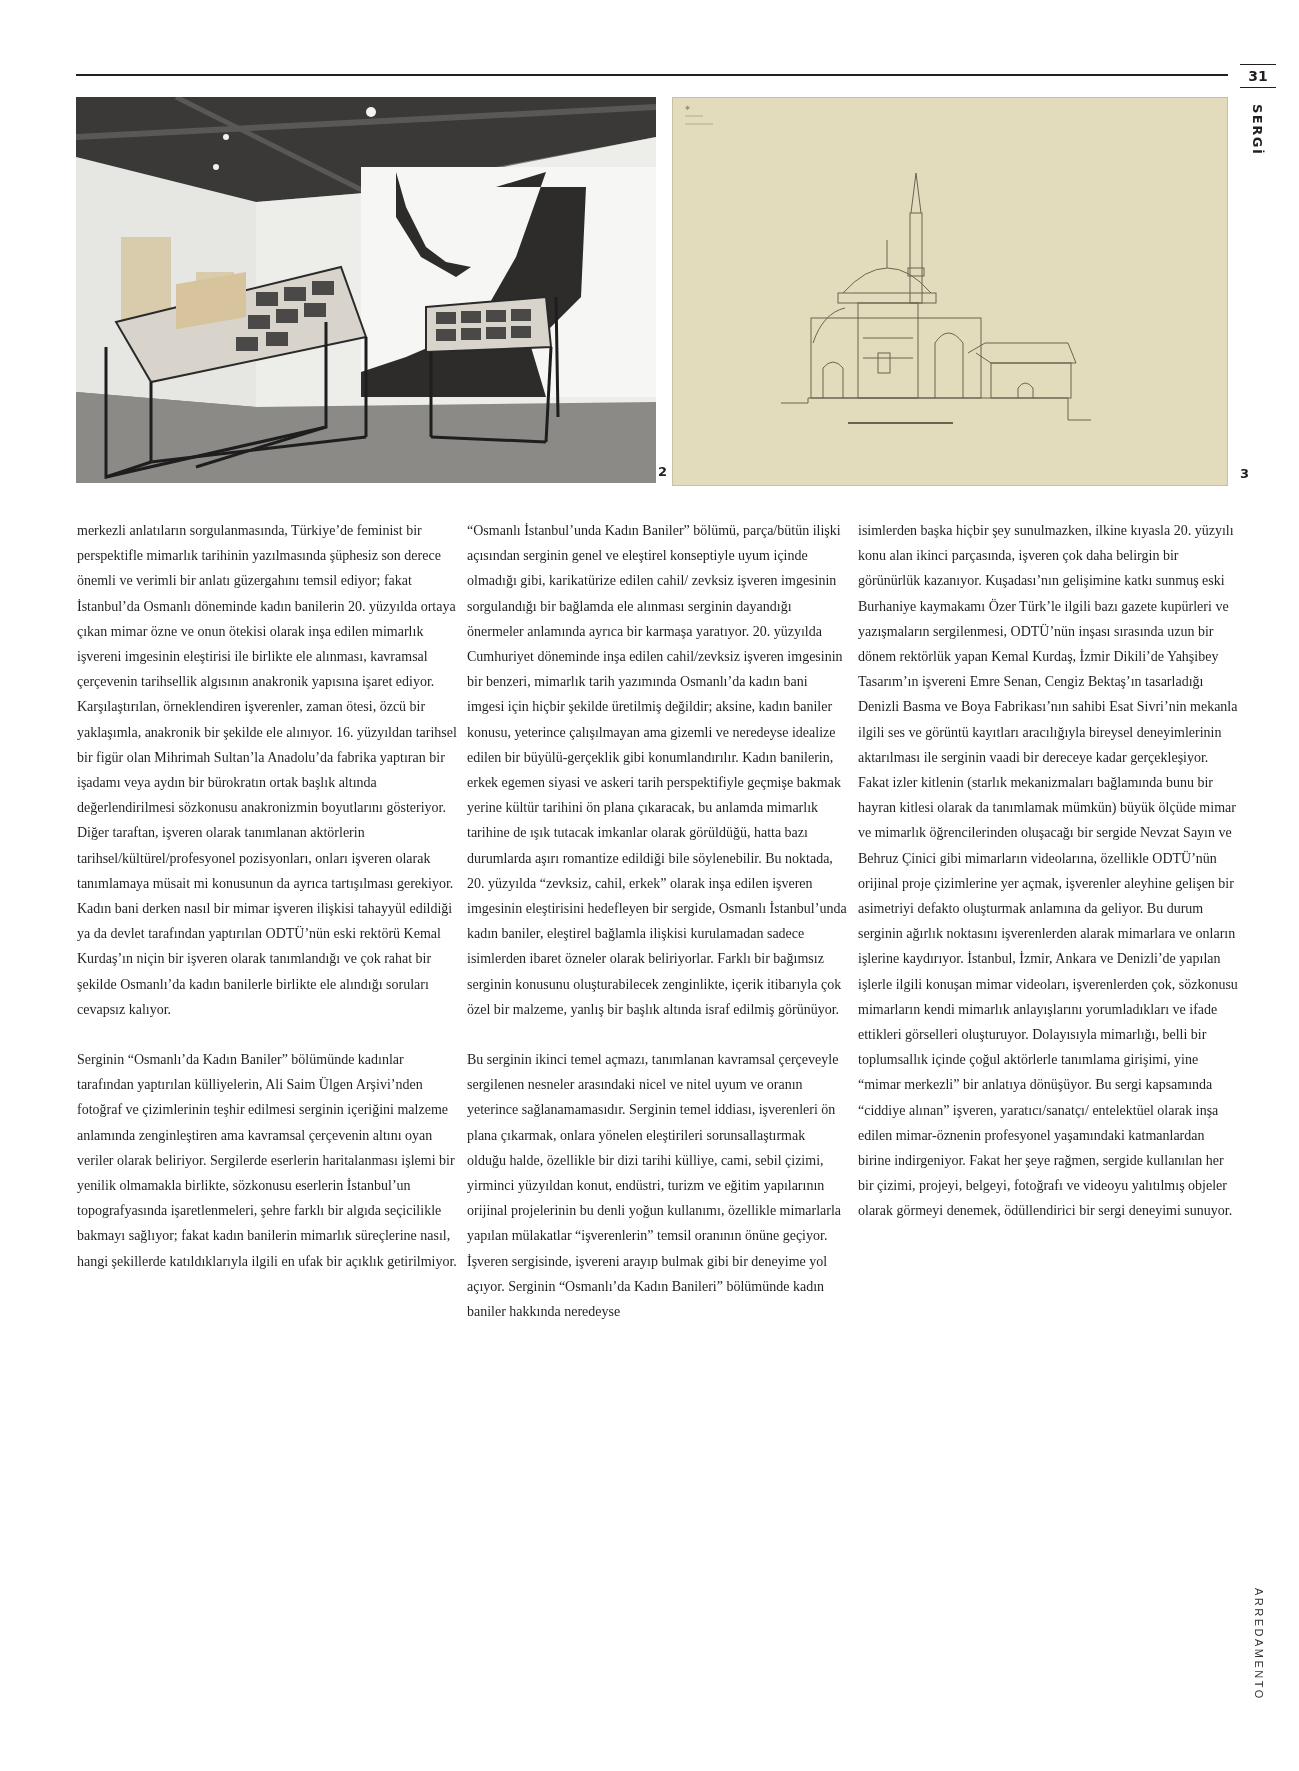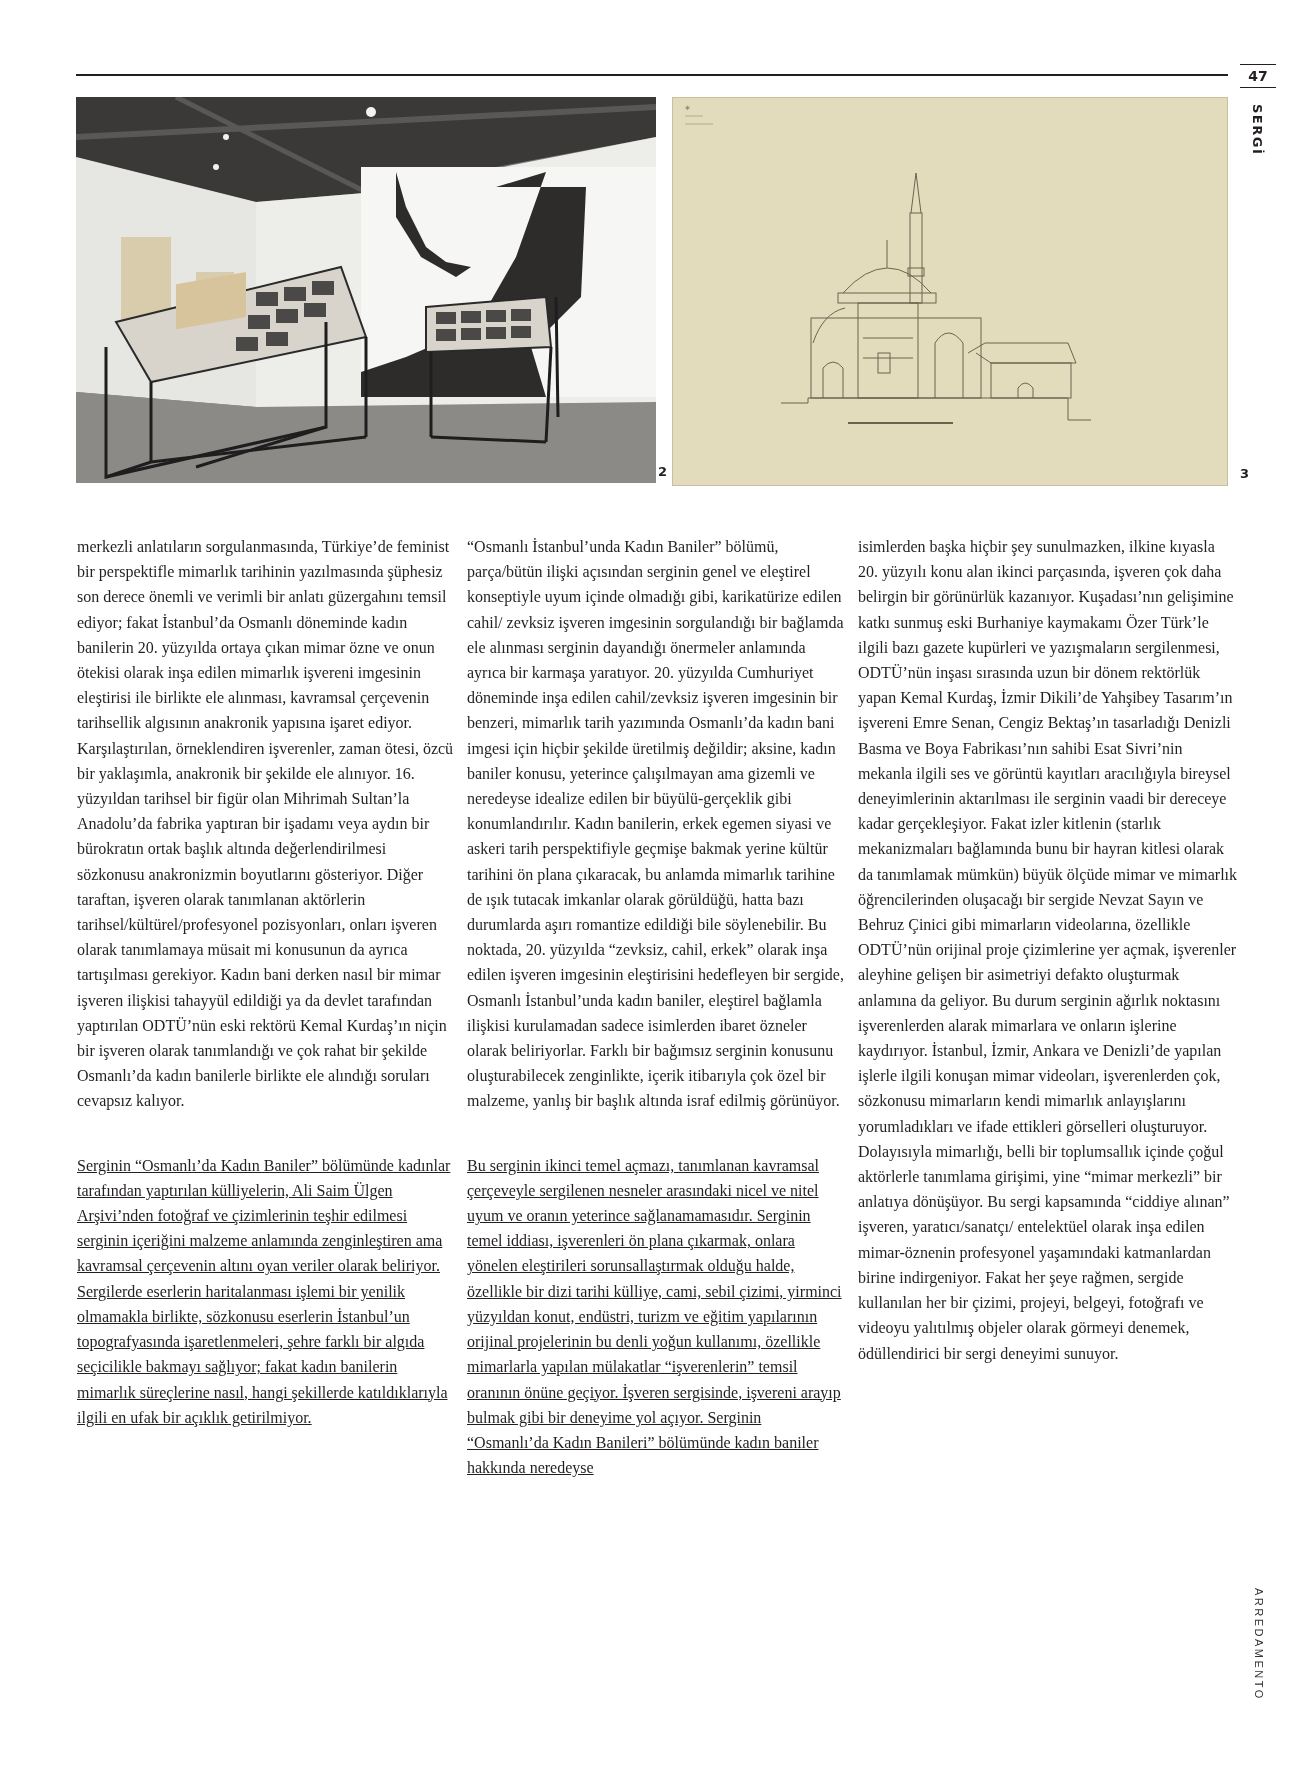--- a/index.html
+++ b/index.html
@@ -14,35 +14,35 @@
     font-family:"DejaVu Sans", sans-serif; font-weight:bold; font-size:13px; letter-spacing:1.5px; }
   .magazine-label { position:absolute; left:1253px; top:1588px; writing-mode:vertical-rl;
     font-family:"Liberation Sans", sans-serif; font-size:11px; letter-spacing:2.5px; color:#333; }
 
   .photo { position:absolute; overflow:hidden; }
   .photo-exhibition { left:76px; top:97px; width:580px; height:386px; background:#8a8885; }
   .photo-drawing { left:672px; top:97px; width:556px; height:389px; background:#e3dcbc;
     border:1px solid #c9c0a0; box-sizing:border-box; }
   .caption-num { position:absolute; font-family:"DejaVu Sans", sans-serif; font-weight:bold; font-size:13px; }
 
-  .col { position:absolute; top:534px; width:380px; font-size:16px; line-height:25.2px; }
+  .col { position:absolute; top:518px; width:380px; font-size:14px; line-height:25.2px; }
   .col p { margin:0; }
-  .col p + p { margin-top:39px;text-decoration:underline; }
+  .col p + p { margin-top:25px; }
   .col1 { left:77px; }
   .col2 { left:467px; }
   .col3 { left:858px; }
 </style>
 </head>
 <body>
 
 <div class="top-rule"></div>
 
 <div class="folio">
   <div class="rule-top"></div>
-  <div class="num">47</div>
+  <div class="num">31</div>
   <div class="rule-bottom"></div>
 </div>
 <div class="section-label">SERGİ</div>
 
 <div class="photo photo-exhibition">
   <svg width="580" height="386" viewBox="0 0 580 386">
     <rect x="0" y="0" width="580" height="386" fill="#7d7b78"></rect>
 
     <polygon points="0,0 580,0 580,40 420,70 300,95 180,105 0,60" fill="#3a3937"></polygon>
     <line x1="0" y1="40" x2="580" y2="10" stroke="#5a5856" stroke-width="6"></line>

